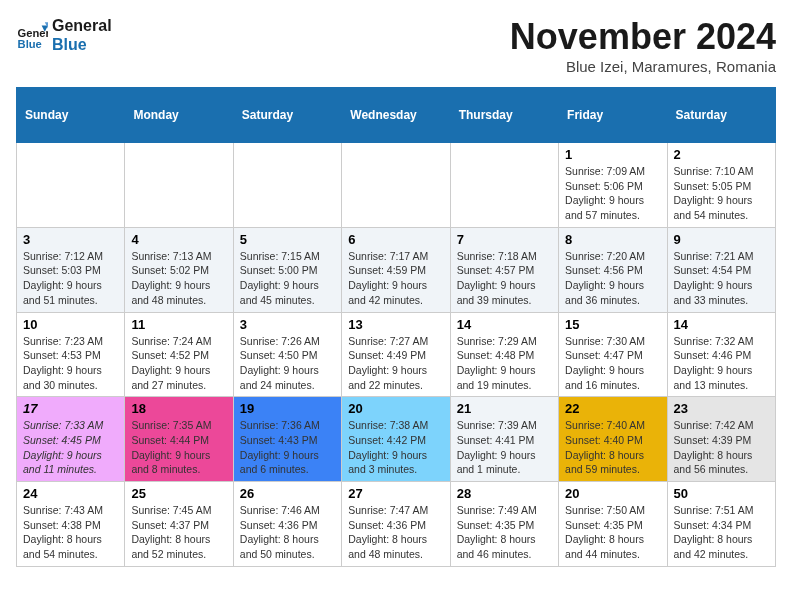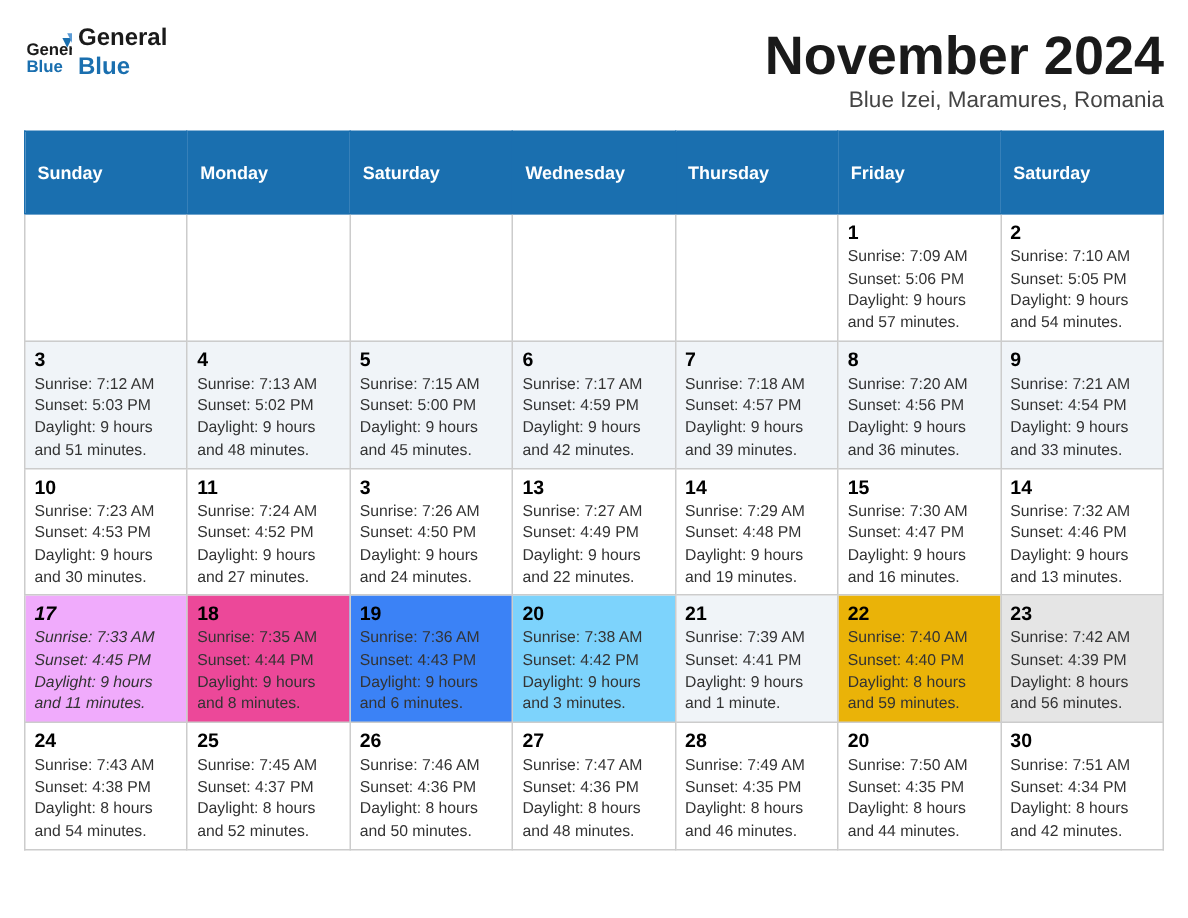--- a/index.html
+++ b/index.html
@@ -236,18 +236,18 @@
         </td>
         <td>
           <span class="day-num">28</span>
           <div class="day-info">Sunrise: 7:49 AM<br>Sunset: 4:35 PM<br>Daylight: 8 hours and 46 minutes.</div>
         </td>
         <td>
           <span class="day-num">20</span>
           <div class="day-info">Sunrise: 7:50 AM<br>Sunset: 4:35 PM<br>Daylight: 8 hours and 44 minutes.</div>
         </td>
         <td>
-          <span class="day-num">30</span>
+          <span class="day-num">50</span>
           <div class="day-info">Sunrise: 7:51 AM<br>Sunset: 4:34 PM<br>Daylight: 8 hours and 42 minutes.</div>
         </td>
       </tr>
     </tbody>
 </table>
 
 </body></html>

